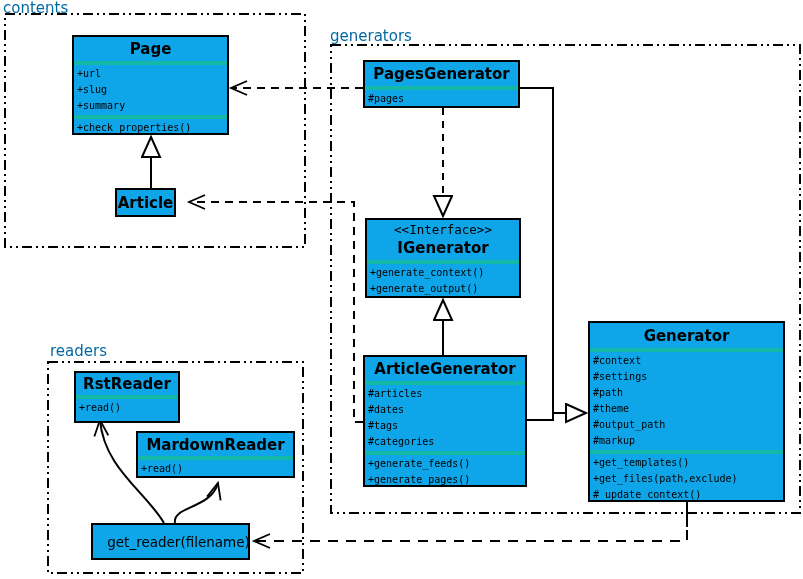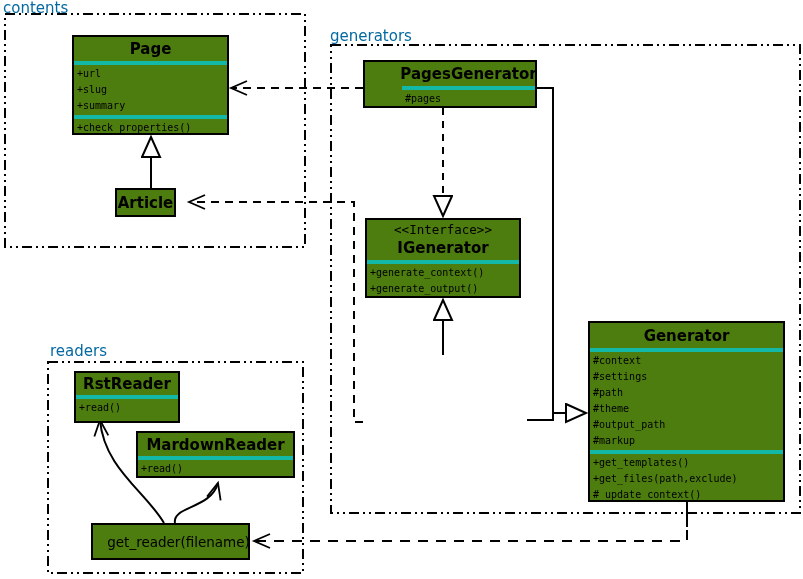--- a/index.html
+++ b/index.html
@@ -1,19 +1,19 @@
 <!DOCTYPE html>
 <html><head>
 <meta charset="utf-8">
 <style>
   html,body{margin:0;padding:0;background:#fff;}
   .stage{position:relative;width:803px;height:579px;background:#ffffff;
          font-family:"DejaVu Sans",sans-serif;color:#000;overflow:hidden;}
   .pkg-label{position:absolute;font-size:15px;line-height:15px;color:#0369a1;background:transparent;}
-  .uml{position:absolute;border:2px solid #000;background:#4d7c0f;box-sizing:border-box;overflow:hidden;}
+  .uml{position:absolute;border:2px solid #000;background:#0ea5e9;box-sizing:border-box;overflow:hidden;}
   .ttl{font-weight:bold;font-size:15px;font-family:"DejaVu Sans",sans-serif;
        display:flex;align-items:center;justify-content:center;white-space:nowrap;}
   .hdr{display:flex;flex-direction:column;align-items:center;justify-content:center;}
   .stereo{font-family:"DejaVu Sans Mono",monospace;font-size:12.5px;line-height:16px;text-align:center;}
   .mem{border-top:4px solid #14b8a6;font-family:"DejaVu Sans Mono",monospace;
        font-size:10px;line-height:16px;padding:1px 3px;}
   .mem div{white-space:pre;}
   .plain{font-size:13.5px;display:flex;align-items:center;justify-content:center;white-space:nowrap;
          font-family:"DejaVu Sans",sans-serif;padding-left:16px;}
   svg.overlay{position:absolute;left:0;top:0;pointer-events:none;}
@@ -70,38 +70,51 @@
     </div>
     <div class="mem">
       <div>+check_properties()</div>
     </div>
   </div>
 
   <div class="uml" style="left:115px;top:188px;width:61px;height:29px;">
     <div class="ttl" style="height:25px;">Article</div>
   </div>
 
-  <div class="uml" style="left:363px;top:60px;width:174px;height:48px;padding-left:37px;">
+  <div class="uml" style="left:363px;top:60px;width:157px;height:48px;">
     <div class="ttl" style="height:24px;">PagesGenerator</div>
     <div class="mem">
       <div>#pages</div>
     </div>
   </div>
 
   <div class="uml" style="left:365px;top:218px;width:156px;height:80px;">
     <div class="hdr" style="height:40px;">
       <div class="stereo">&lt;&lt;Interface&gt;&gt;</div>
       <div class="ttl" style="height:20px;">IGenerator</div>
     </div>
     <div class="mem">
       <div>+generate_context()</div>
       <div>+generate_output()</div>
     </div>
   </div>
 
+  <div class="uml" style="left:363px;top:355px;width:164px;height:132px;">
+    <div class="ttl" style="height:24px;">ArticleGenerator</div>
+    <div class="mem">
+      <div>#articles</div>
+      <div>#dates</div>
+      <div>#tags</div>
+      <div>#categories</div>
+    </div>
+    <div class="mem">
+      <div>+generate_feeds()</div>
+      <div>+generate_pages()</div>
+    </div>
+  </div>
 
   <div class="uml" style="left:588px;top:321px;width:197px;height:181px;">
     <div class="ttl" style="height:25px;">Generator</div>
     <div class="mem">
       <div>#context</div>
       <div>#settings</div>
       <div>#path</div>
       <div>#theme</div>
       <div>#output_path</div>
       <div>#markup</div>

